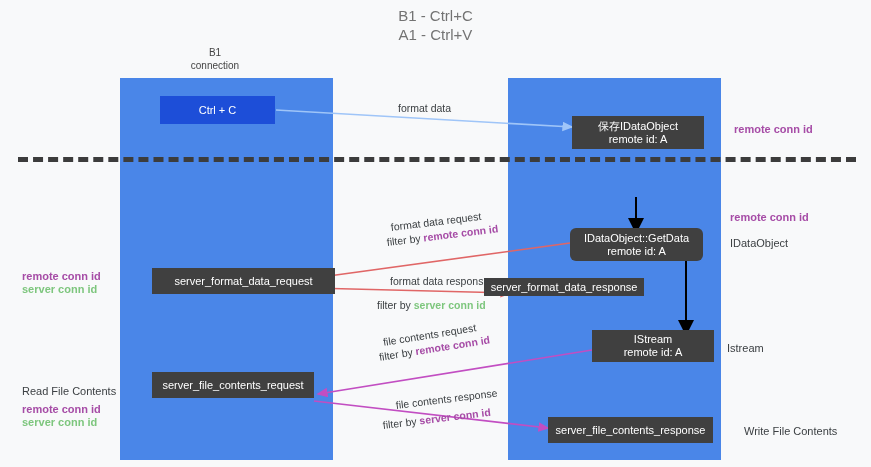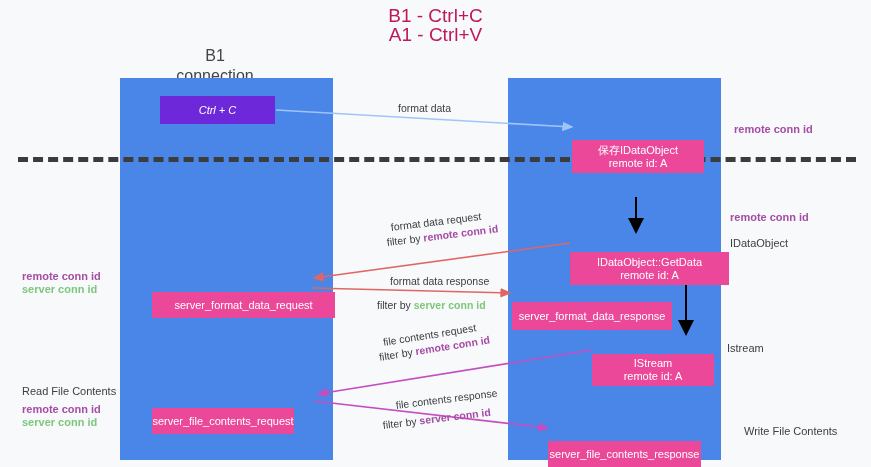--- a/index.html
+++ b/index.html
@@ -7,38 +7,38 @@
     width:871px;height:467px;
     background:#f8f9fa;
     font-family:"Liberation Sans", sans-serif;
     color:#3c4043;
     overflow:hidden;
   }
   #stage{position:relative;width:871px;height:467px;}
 
   .lane{position:absolute;background:#4a86e8;}
   .lane-header{
-    position:absolute;text-align:center;font-size:16px;line-height:20px;
+    position:absolute;text-align:center;font-size:10px;line-height:13px;
     color:#444;white-space:pre-line;
   }
 
   .title{
     position:absolute;left:0;right:0;top:6px;
-    text-align:center;font-size:19px;line-height:19px;color:#be185d;
+    text-align:center;font-size:15px;line-height:19px;color:#737373;
     white-space:pre-line;
   }
 
   .box{
     position:absolute;box-sizing:border-box;
     display:flex;flex-direction:column;align-items:center;justify-content:center;
     color:#ffffff;font-size:11px;line-height:13px;text-align:center;
     white-space:pre-line;
   }
-  .box.green{background:#6d28d9;font-style:italic;}
-  .box.orange{background:#ec4899;margin-top:24px;}
+  .box.green{background:#1d4ed8;}
+  .box.orange{background:#404040;}
 
   .sidelabel{
     position:absolute;font-size:11px;line-height:14px;white-space:pre-line;
   }
   .sidelabel.plain{color:#3c4043;}
   .sidelabel.purple{color:#a64ca6;font-weight:bold;}
   .sidelabel.green{color:#7dc67d;font-weight:bold;}
 
   .edgelabel{
     position:absolute;font-size:10.5px;line-height:14px;color:#3c4043;
@@ -102,33 +102,33 @@
   </svg>
 
   <div class="dash"></div>
 
   <div class="box green" style="left:160px;top:96px;width:115px;height:28px;">Ctrl + C</div>
 
   <div class="box orange" style="left:572px;top:116px;width:132px;height:33px;">保存IDataObject
 remote id: A</div>
 
 
-  <div class="box orange" style="left:570px;top:228px;width:159px;height:33px;">IDataObject::GetData
+  <div class="box orange" style="left:570px;top:228px;width:133px;height:33px;border-radius:6px;">IDataObject::GetData
 remote id: A</div>
 
   <div class="box orange" style="left:152px;top:268px;width:183px;height:26px;">server_format_data_request</div>
 
-  <div class="box orange" style="left:512px;top:278px;width:160px;height:28px;text-align:center;">server_format_data_response</div>
+  <div class="box orange" style="left:484px;top:278px;width:160px;height:18px;text-align:center;">server_format_data_response</div>
 
   <div class="box orange" style="left:592px;top:330px;width:122px;height:32px;">IStream
 remote id: A</div>
 
-  <div class="box orange" style="left:152px;top:384px;width:142px;height:26px;">server_file_contents_request</div>
+  <div class="box orange" style="left:152px;top:372px;width:162px;height:26px;">server_file_contents_request</div>
 
-  <div class="box orange" style="left:548px;top:417px;width:153px;height:26px;">server_file_contents_response</div>
+  <div class="box orange" style="left:548px;top:417px;width:165px;height:26px;">server_file_contents_response</div>
 
   <div class="sidelabel purple" style="left:734px;top:122px;">remote conn id</div>
   <div class="sidelabel purple" style="left:730px;top:210px;">remote conn id</div>
   <div class="sidelabel plain" style="left:730px;top:236px;">IDataObject</div>
   <div class="sidelabel plain" style="left:727px;top:341px;">Istream</div>
   <div class="sidelabel plain" style="left:735px;top:424px;margin-left:9px;">Write File Contents</div>
 
   <div class="sidelabel purple" style="left:22px;top:269px;">remote conn id</div>
   <div class="sidelabel green" style="left:22px;top:282px;">server conn id</div>
 

